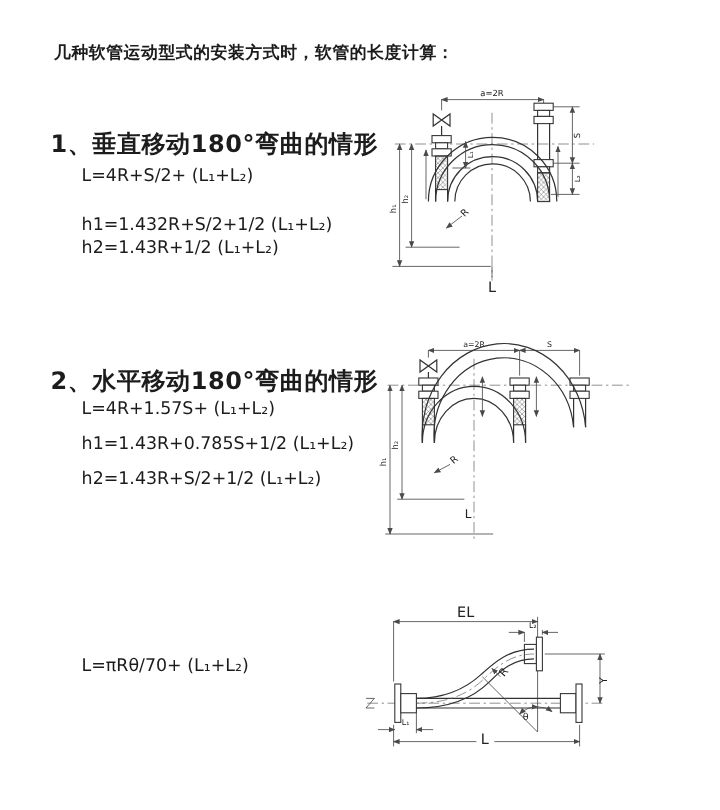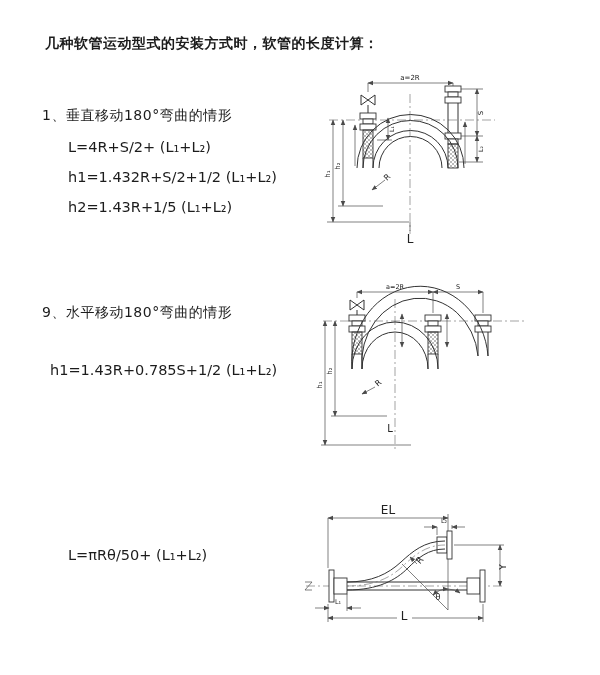--- a/index.html
+++ b/index.html
@@ -1,43 +1,45 @@
 <!DOCTYPE html>
 <html><head>
 <meta charset="utf-8">
 <style>
   html,body{margin:0;padding:0;background:#fff;}
   .page{position:relative;width:600px;height:675px;background:#fff;overflow:hidden;
         font-family:"DejaVu Sans","Liberation Sans",sans-serif;color:#1c1c1c;}
   .title{position:absolute;left:45px;top:20px;font-size:14px;font-weight:700;letter-spacing:.5px;white-space:nowrap;margin-top:15px;}
-  .sec-heading{position:absolute;font-size:14px;font-weight:400;letter-spacing:.5px;white-space:nowrap;}
+  .sec-heading{position:absolute;font-size:20px;font-weight:700;letter-spacing:.5px;white-space:nowrap;}
   .formula{position:absolute;font-size:14.5px;font-weight:400;white-space:nowrap;}
   svg{position:absolute;overflow:visible;}
   svg text{font-family:"DejaVu Sans","Liberation Sans",sans-serif;fill:#222;}
   .d{stroke:#4a4a4a;stroke-width:.7;fill:none;}
   .h{stroke:#333;stroke-width:1;fill:none;}
   .f{fill:#fff;stroke:#333;stroke-width:.9;}
   .cl{stroke:#666;stroke-width:.6;stroke-dasharray:9 3 2 3;fill:none;}
 </style>
 </head>
 <body>
 
 <div class="page">
 
   <div class="title">几种软管运动型式的安装方式时，软管的长度计算：</div>
 
   <div class="sec-heading" style="left:42px;top:107px">1、垂直移动180°弯曲的情形</div>
   <div class="formula" style="left:68px;top:139px">L=4R+S/2+ (L₁+L₂)</div>
-  <div class="formula" style="left:68px;top:169px">h1=1.432R+S/2+1/2 (L₁+L₂)</div>
-  <div class="formula" style="left:68px;top:199px">h2=1.43R+1/5 (L₁+L₂)</div>
-
-  <div class="sec-heading" style="left:42px;top:304px">9、水平移动180°弯曲的情形</div>
-  <div class="formula" style="left:50px;top:362px">h1=1.43R+0.785S+1/2 (L₁+L₂)</div>
-
-  <div class="formula" style="left:68px;top:547px">L=πRθ/50+ (L₁+L₂)</div>
+  <div class="formula" style="left:68px;top:180px">h1=1.432R+S/2+1/2 (L₁+L₂)</div>
+  <div class="formula" style="left:68px;top:199px">h2=1.43R+1/2 (L₁+L₂)</div>
+
+  <div class="sec-heading" style="left:42px;top:304px">2、水平移动180°弯曲的情形</div>
+  <div class="formula" style="left:68px;top:333px">L=4R+1.57S+ (L₁+L₂)</div>
+  <div class="formula" style="left:68px;top:362px">h1=1.43R+0.785S+1/2 (L₁+L₂)</div>
+  <div class="formula" style="left:68px;top:391px">h2=1.43R+S/2+1/2 (L₁+L₂)</div>
+
+  <div class="formula" style="left:68px;top:547px">L=πRθ/70+ (L₁+L₂)</div>
 
   <svg style="left:313px;top:72px" width="218" height="182" viewBox="0 0 218 182">
     <defs>
       <marker id="a1" viewBox="0 0 10 10" refX="9" refY="5" markerWidth="8" markerHeight="8" orient="auto-start-reverse">
         <path d="M0,1 L10,5 L0,9 Z" fill="#4a4a4a"></path>
       </marker>
       <pattern id="b1" width="4" height="4" patternUnits="userSpaceOnUse">
         <path d="M0,0 L4,4 M4,0 L0,4" stroke="#777" stroke-width="0.5"></path>
       </pattern>
     </defs>

